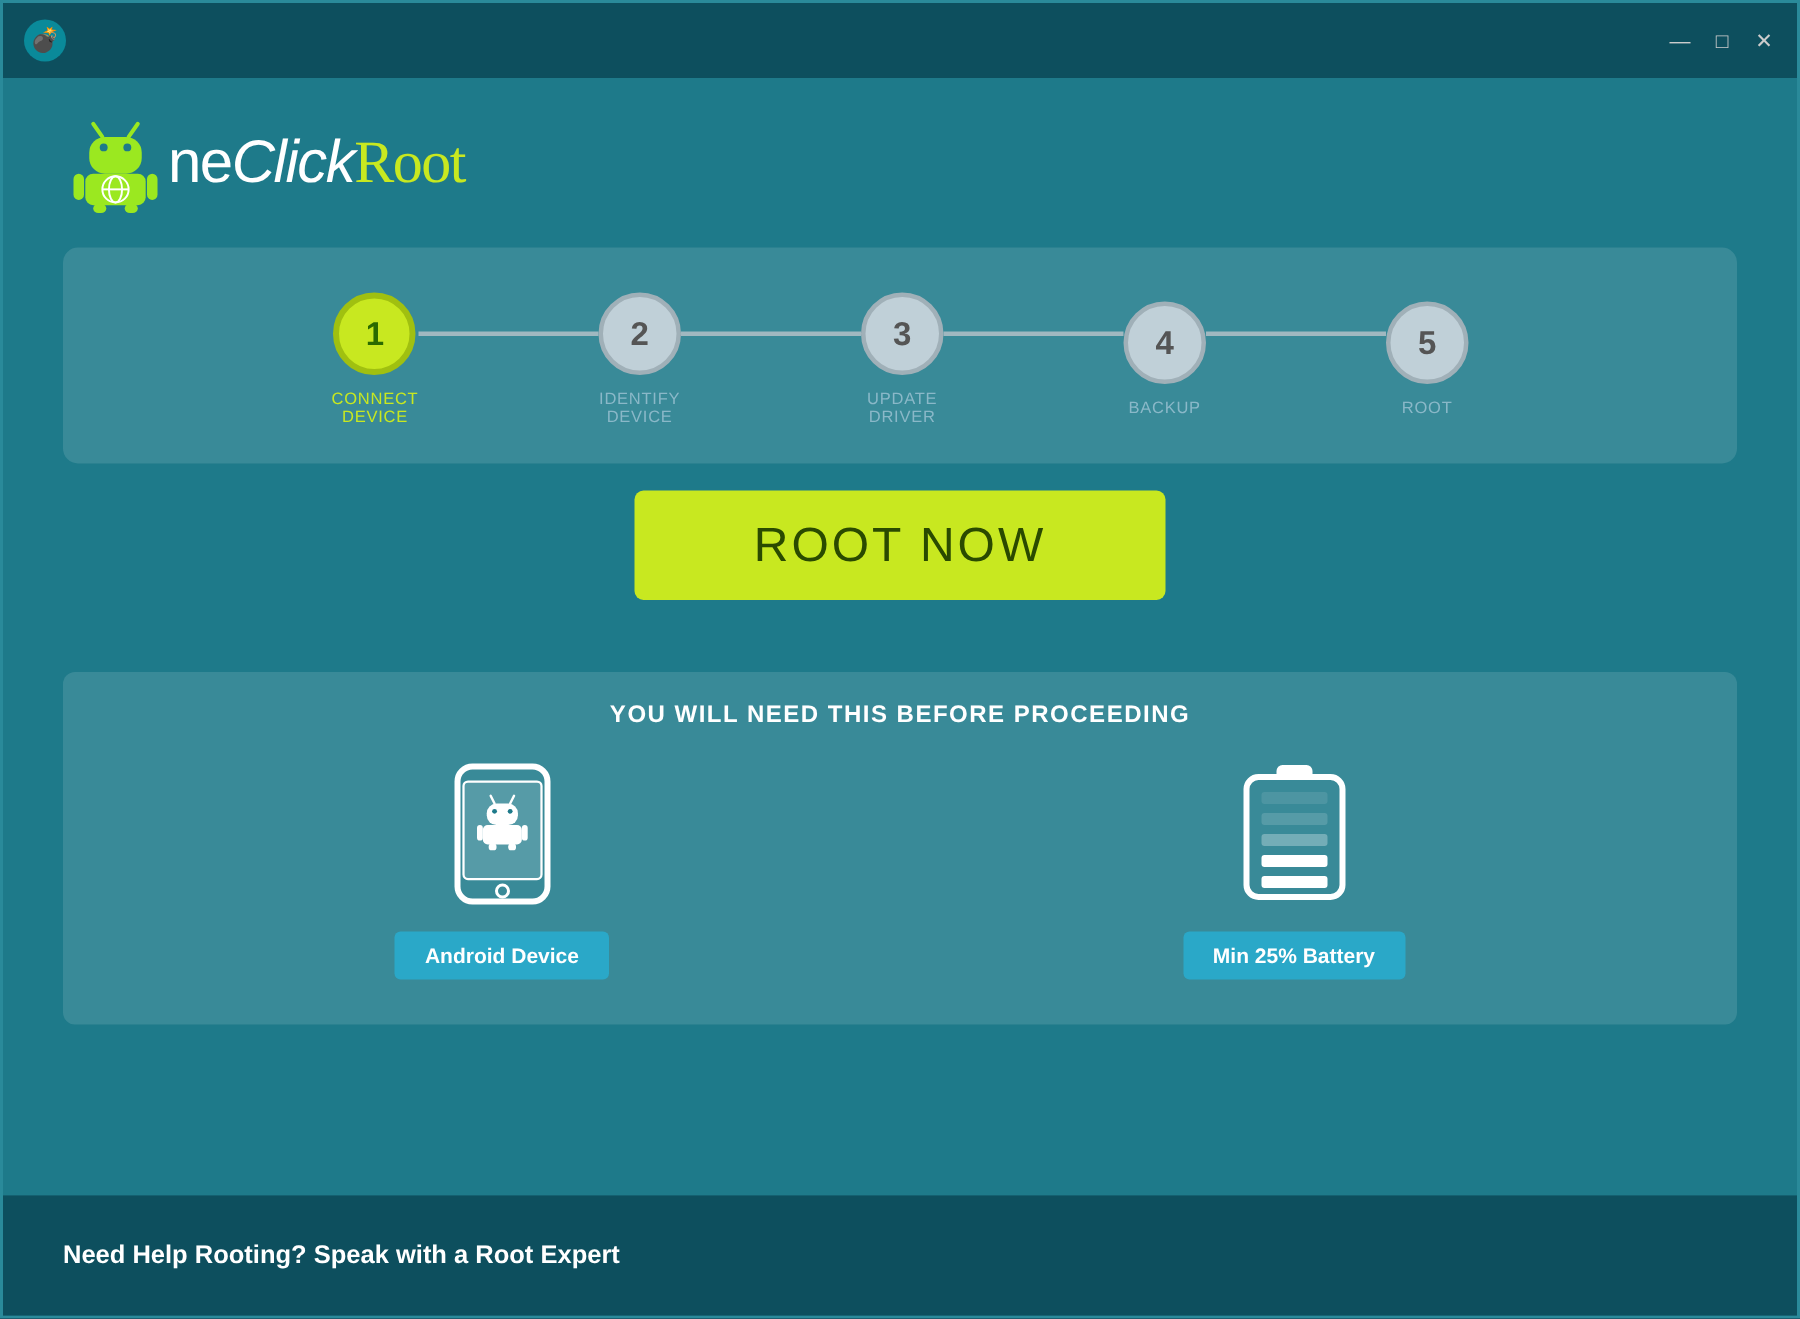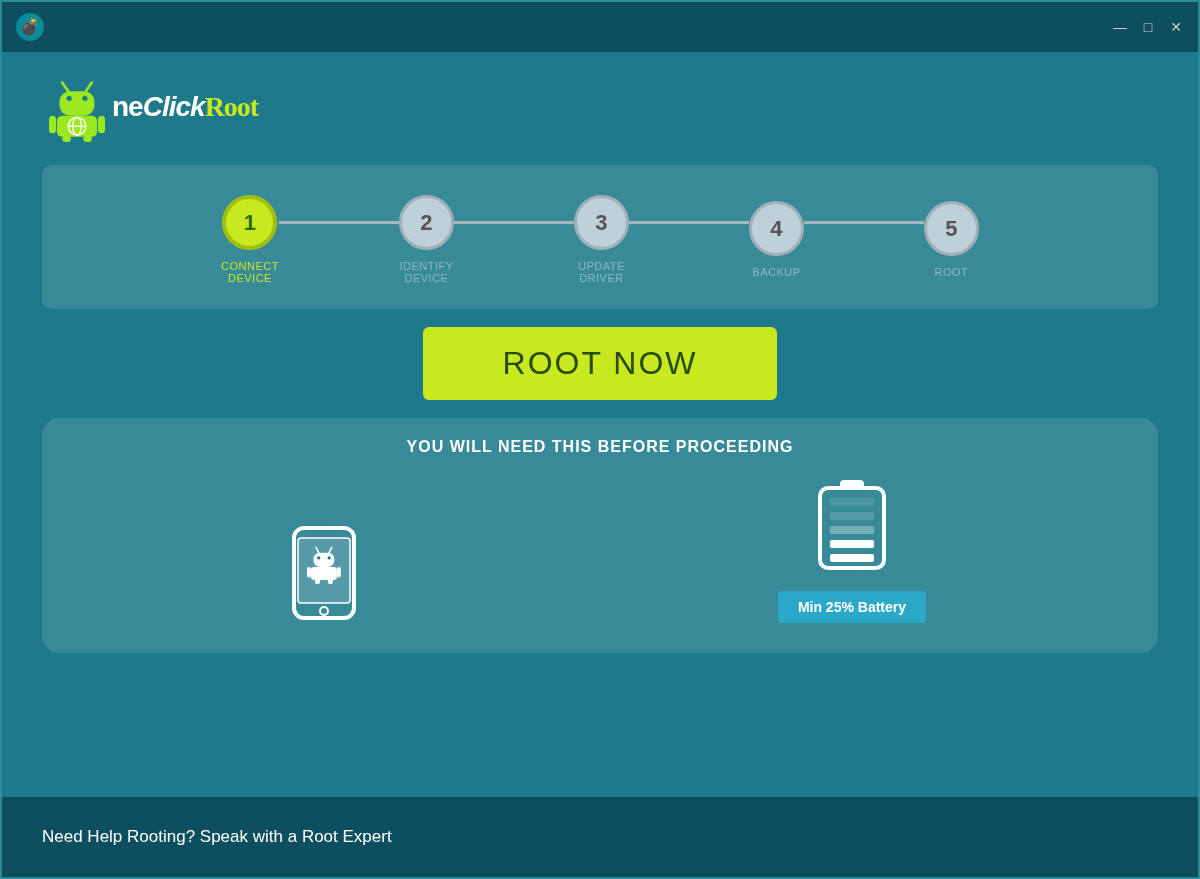--- a/index.html
+++ b/index.html
@@ -76,23 +76,23 @@
       margin-bottom: 5px;
     }
 
     .logo-android {
       width: 70px;
       height: 70px;
       margin-right: 0px;
     }
 
     .logo-text {
-      font-size: 28px;
+      font-size: 40px;
       color: white;
-      font-weight: bold;
+      font-weight: normal;
       letter-spacing: -1px;
     }
 
     
     .steps-panel {
       background: rgba(255,255,255,0.12);
       border-radius: 10px;
       padding: 30px 40px 25px;
       display: flex;
       flex-direction: column;
@@ -168,22 +168,23 @@
       border-radius: 6px;
       cursor: pointer;
       letter-spacing: 2px;
       align-self: center;
       text-transform: uppercase;
     }
 
     
     .prereq-panel {
       background: rgba(255,255,255,0.12);
-      border-radius: 18px;
+      border-radius: 8px;
       padding: 20px 30px 30px;
+      margin-top: 30px;
     }
 
     .prereq-title {
       text-align: center;
       color: white;
       font-size: 16px;
       font-weight: bold;
       letter-spacing: 1px;
       margin-bottom: 20px;
     }
@@ -225,21 +226,21 @@
       display: flex;
       align-items: center;
       justify-content: space-between;
       padding: 0 40px;
       flex-shrink: 0;
     }
 
     .help-text {
       color: white;
       font-size: 17px;
-      font-weight: normal;
+      font-weight: bold;
     }
 
     .live-chat-btn {
       background: #c8e820;
       color: #2a4a00;
       font-size: 20px;
       font-weight: bold;
       padding: 14px 28px;
       border: none;
       border-radius: 6px;
@@ -373,20 +374,21 @@
                 <rect x="6" y="40" width="40" height="20" rx="5" ry="5"></rect>
                 <rect x="0" y="40" width="6" height="16" rx="3"></rect>
                 <rect x="46" y="40" width="6" height="16" rx="3"></rect>
                 <rect x="12" y="59" width="8" height="7" rx="3"></rect>
                 <rect x="32" y="59" width="8" height="7" rx="3"></rect>
               </g>
 
               <circle cx="40" cy="88" r="4" fill="none" stroke="white" stroke-width="2"></circle>
             </svg>
           </div>
+          <div class="prereq-label">Android Device</div>
         </div>
 
 
         <div class="prereq-item">
           <div class="prereq-icon-area">
             <svg width="80" height="100" viewBox="0 0 80 100">
 
               <rect x="8" y="12" width="64" height="80" rx="8" ry="8" fill="none" stroke="white" stroke-width="4"></rect>
 
               <rect x="28" y="4" width="24" height="10" rx="4" ry="4" fill="white"></rect>

